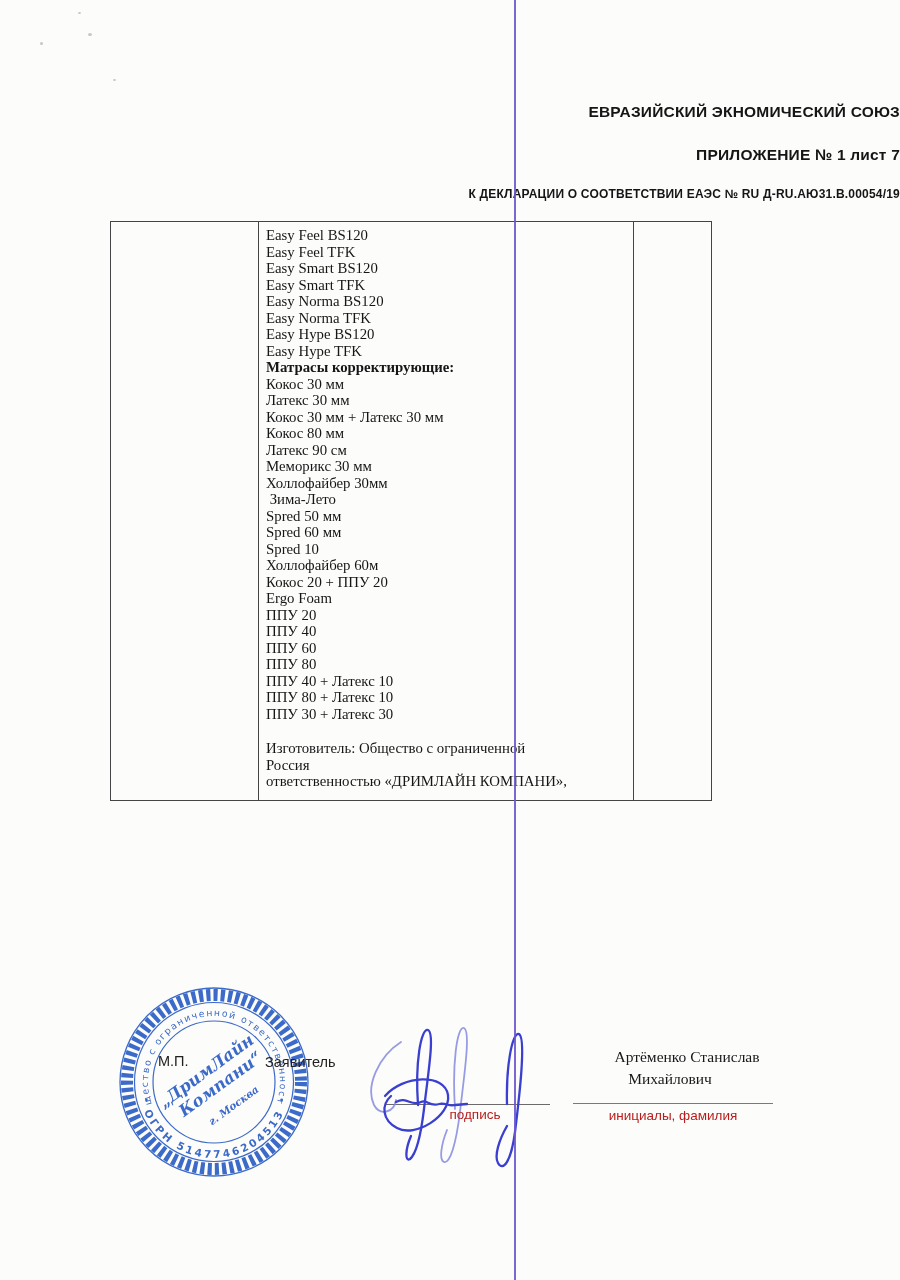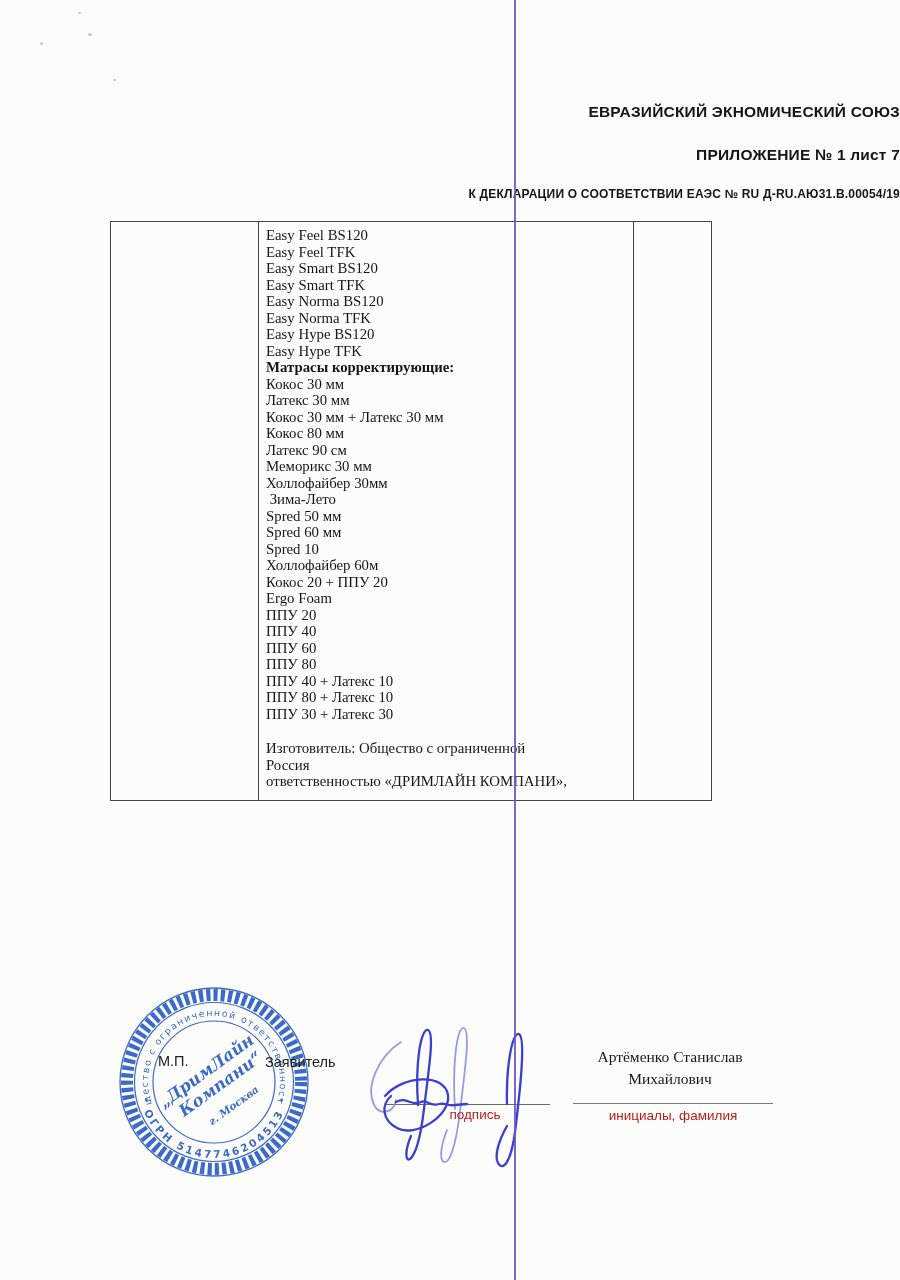--- a/index.html
+++ b/index.html
@@ -141,20 +141,20 @@
           <path d="M 41,90 C 52,84 56,95 66,90 C 72,87 74,95 84,92 C 90,90 94,95 100,93 L 112,92"></path>
           <path d="M 152,92 C 151,55 157,20 164,22 C 171,26 165,80 160,120 C 156,150 148,160 143,151 C 139,144 144,128 152,114"></path>
         </g>
       </g>
     </svg>
   </div>
 
   <div class="sig-rule" style="left:385px;top:1104px;width:165px;"></div>
   <div class="caption" style="left:400px;top:1107px;width:150px;">подпись</div>
 
-  <div class="name-line" style="left:575px;top:1048px;width:190px;">Артёменко Станислав</div>
+  <div class="name-line" style="left:592px;top:1048px;width:190px;">Артёменко Станислав</div>
   <div class="name-line" style="left:575px;top:1070px;width:190px;">Михайлович</div>
   <div class="sig-rule" style="left:573px;top:1103px;width:200px;border-bottom-color:#7a7a7a;"></div>
   <div class="caption" style="left:578px;top:1108px;width:190px;">инициалы, фамилия</div>
 
   <div class="vline"></div>
 
 </div>
 
 </body></html>

